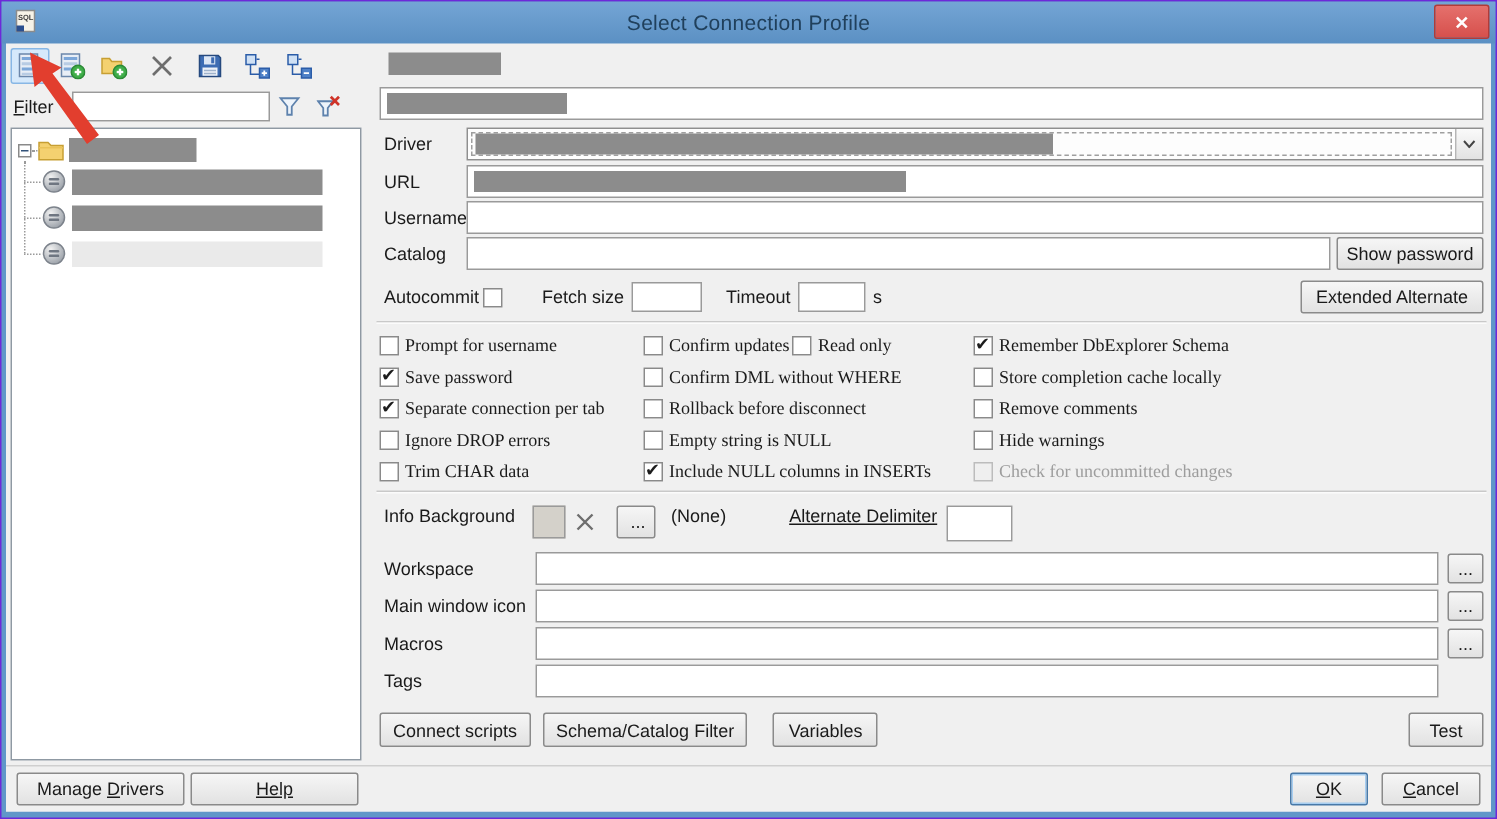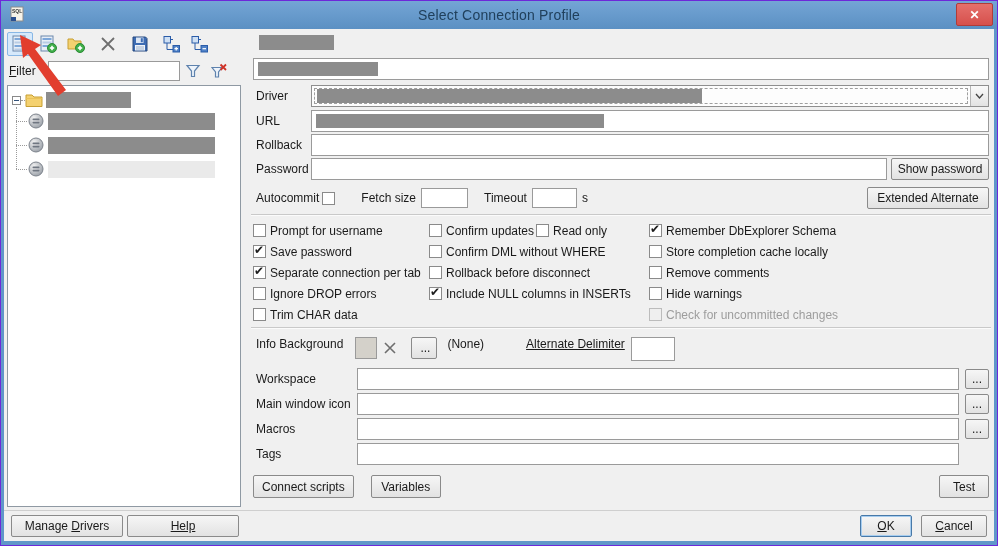--- a/index.html
+++ b/index.html
@@ -66,21 +66,21 @@
     background:linear-gradient(#fafafa,#e2e2e2);display:flex;align-items:center;justify-content:center;color:#444;font-size:10px;}
   .btn{border:1px solid #8a8a8a;background:linear-gradient(#f6f6f6,#e2e2e2);border-radius:2px;
     font:inherit;height:22px;padding:0 8px;cursor:pointer;color:#1a1a1a;}
   .optrow{display:flex;align-items:center;margin:7px 0 0 5px;height:22px;}
   .cbox{width:13px;height:13px;border:1px solid #8a8a8a;background:#fff;display:inline-block;position:relative;flex:none;}
   .cbox.checked::after{content:"✔";position:absolute;left:0px;top:-3px;font-size:12px;color:#1c1c1c;}
   .smalltxt{width:47px;height:20px;border:1px solid #9a9a9a;background:#fff;font:inherit;padding:1px 3px;}
   .sep{height:2px;border-top:1px solid #c9c9c9;border-bottom:1px solid #fbfbfb;}
   
   .cbgrid{display:flex;margin:4px 0 0 2px;}
-  .cb-col{display:flex;flex-direction:column;}
+  .cb-col{display:flex;flex-direction:column;font-family:Liberation Serif, serif;}
   .cb-col.c1{width:176px;}
   .cb-col.c2{width:220px;}
   .cbrow{height:21px;display:flex;align-items:center;}
   .cb{display:inline-flex;align-items:center;margin-right:2px;}
   .cb .cbl{margin-left:4px;white-space:nowrap;}
   .cb.disabled .cbl{color:#9d9d9d;}
   .cb.disabled .cbox{background:#efefef;border-color:#bcbcbc;}
   
   .inforow{display:flex;align-items:flex-start;margin:8px 0 0 5px;height:24px;}
   .swatch{width:22px;height:22px;border:1px solid #9a9a9a;background:#d4d1ca;margin-left:12px;flex:none;}
@@ -306,26 +306,26 @@
       </div>
 
       <div class="formrow" style="margin-top:3px;">
         <span class="lbl">URL</span>
         <div class="txt field" style="display:flex;align-items:center;">
           <span class="redact inbar" style="width:288px;"></span>
         </div>
       </div>
 
       <div class="formrow" style="margin-top:2px;">
-        <span class="lbl">Rollback</span>
+        <span class="lbl">Username</span>
         <input class="txt field" value="" style="">
       </div>
 
       <div class="formrow" style="margin-top:2px;">
-        <span class="lbl">Password</span>
+        <span class="lbl">Catalog</span>
         <input class="txt" style="width: 576px;" value="">
         <button class="btn" style="margin-left:4px;width:98px;padding:0;">Show password</button>
       </div>
 
       <div class="optrow">
         <span>Autocommit</span>
         <span class="cbox" style="margin-left:3px;"></span>
         <span style="margin-left:26px;">Fetch size</span>
         <input class="smalltxt" style="margin-left: 5px;" value="">
         <span style="margin-left:16px;">Timeout</span>
@@ -388,20 +388,26 @@
               </label>
             </div>
             <div class="cbrow">
               <label class="cb">
                 <span class="cbox"></span>
                 <span class="cbl">Rollback before disconnect</span>
               </label>
             </div>
             <div class="cbrow">
               <label class="cb">
+                <span class="cbox"></span>
+                <span class="cbl">Empty string is NULL</span>
+              </label>
+            </div>
+            <div class="cbrow">
+              <label class="cb">
                 <span class="cbox checked"></span>
                 <span class="cbl">Include NULL columns in INSERTs</span>
               </label>
             </div>
           </div>
         <div class="cb-col c3">
             <div class="cbrow">
               <label class="cb">
                 <span class="cbox checked"></span>
                 <span class="cbl">Remember DbExplorer Schema</span>
@@ -467,20 +473,21 @@
         <input class="txt ptxt" value="" style="">
         <button class="btn browse">...</button>
       </div>
       <div class="pathrow">
         <span class="plbl">Tags</span>
         <input class="txt ptxt" value="" style="">
       </div>
 
       <div class="actrow">
         <button class="btn">Connect scripts</button>
+        <button class="btn" style="margin-left:8px;">Schema/Catalog Filter</button>
         <button class="btn" style="margin-left:17px;width:70px;">Variables</button>
         <span class="spacer"></span>
         <button class="btn" style="width:50px;margin-right:2px;">Test</button>
       </div>
     </div>
   </div>
 
   <div class="footer" style="position:absolute;left:3px;right:3px;bottom:4px;">
     <button class="btn" style="margin-left:7px;width:112px;"><span>Manage </span><span class="mn">D</span><span>rivers</span></button>
     <button class="btn" style="margin-left:4px;width:112px;text-decoration:underline;">Help</button>

